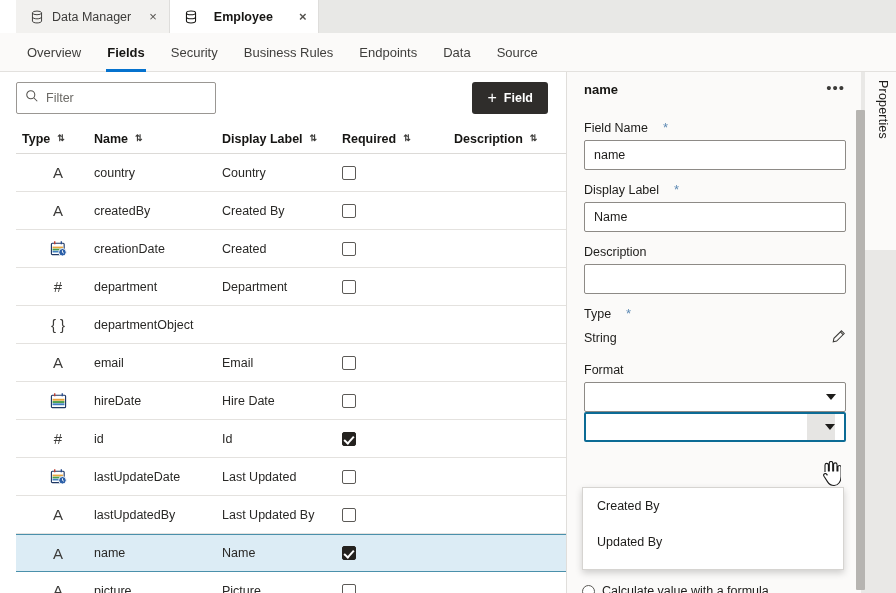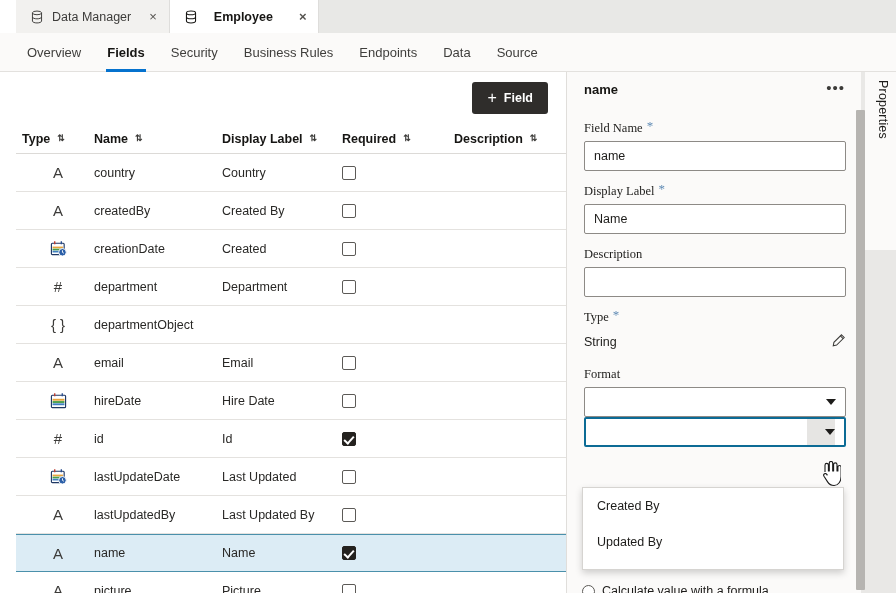--- a/index.html
+++ b/index.html
@@ -149,21 +149,21 @@
     padding: 0 16px 0 17px;
   }
   .prop-title { font-size: 13px; font-weight: bold; color: #161513; }
   .dots-btn {
     margin-left: auto; font-size: 15px; color: #3c3b39; letter-spacing: 1px;
     cursor: pointer; line-height: 1; padding-bottom: 4px;
   }
   .prop-body { padding: 2px 17px 0 17px; }
   .flabel {
     font-size: 12.5px; color: #1d1c1a; margin: 13px 0 5px 0;
-    display: flex; align-items: flex-start; gap: 4px; font-family: Liberation Serif, serif;
+    display: flex; align-items: center; gap: 15px;
   }
   .req-star { color: #5e8ab4; font-size: 13px; line-height: 10px; }
   .qmark {
     display: inline-block; width: 13px; height: 13px; border: 1px solid #3d3c3a;
     border-radius: 50%; font-size: 9px; line-height: 11px; text-align: center;
     color: #3d3c3a; margin-left: 3px; cursor: pointer;
   }
   .finput {
     width: 262px; height: 30px; border: 1px solid #8d8a86; border-radius: 2px;
     background: #fff; font-size: 12.5px; color: #1d1c1a;
@@ -270,20 +270,29 @@
   <div class="subnav-item">Security</div>
   <div class="subnav-item">Business Rules</div>
   <div class="subnav-item">Endpoints</div>
   <div class="subnav-item">Data</div>
   <div class="subnav-item">Source</div>
 </div>
 
 <div class="leftpane">
 
   <div class="toolbar">
+    <div class="filter-box">
+      <span>
+        <svg viewBox="0 0 16 16" width="14" height="14">
+          <circle cx="6.6" cy="6.6" r="4.6" fill="none" stroke="#55534f" stroke-width="1.2"></circle>
+          <line x1="10" y1="10" x2="14" y2="14" stroke="#55534f" stroke-width="1.2"></line>
+        </svg>
+      </span>
+      <input class="filter-input" type="text" placeholder="Filter" style="">
+    </div>
     <div class="spacer"></div>
     <button class="btn-field">
       <span class="plus-glyph">+</span>
       <span>Field</span>
     </button>
   </div>
 
   <div class="fieldtable">
     <div class="thead">
       <div class="th col-type">

